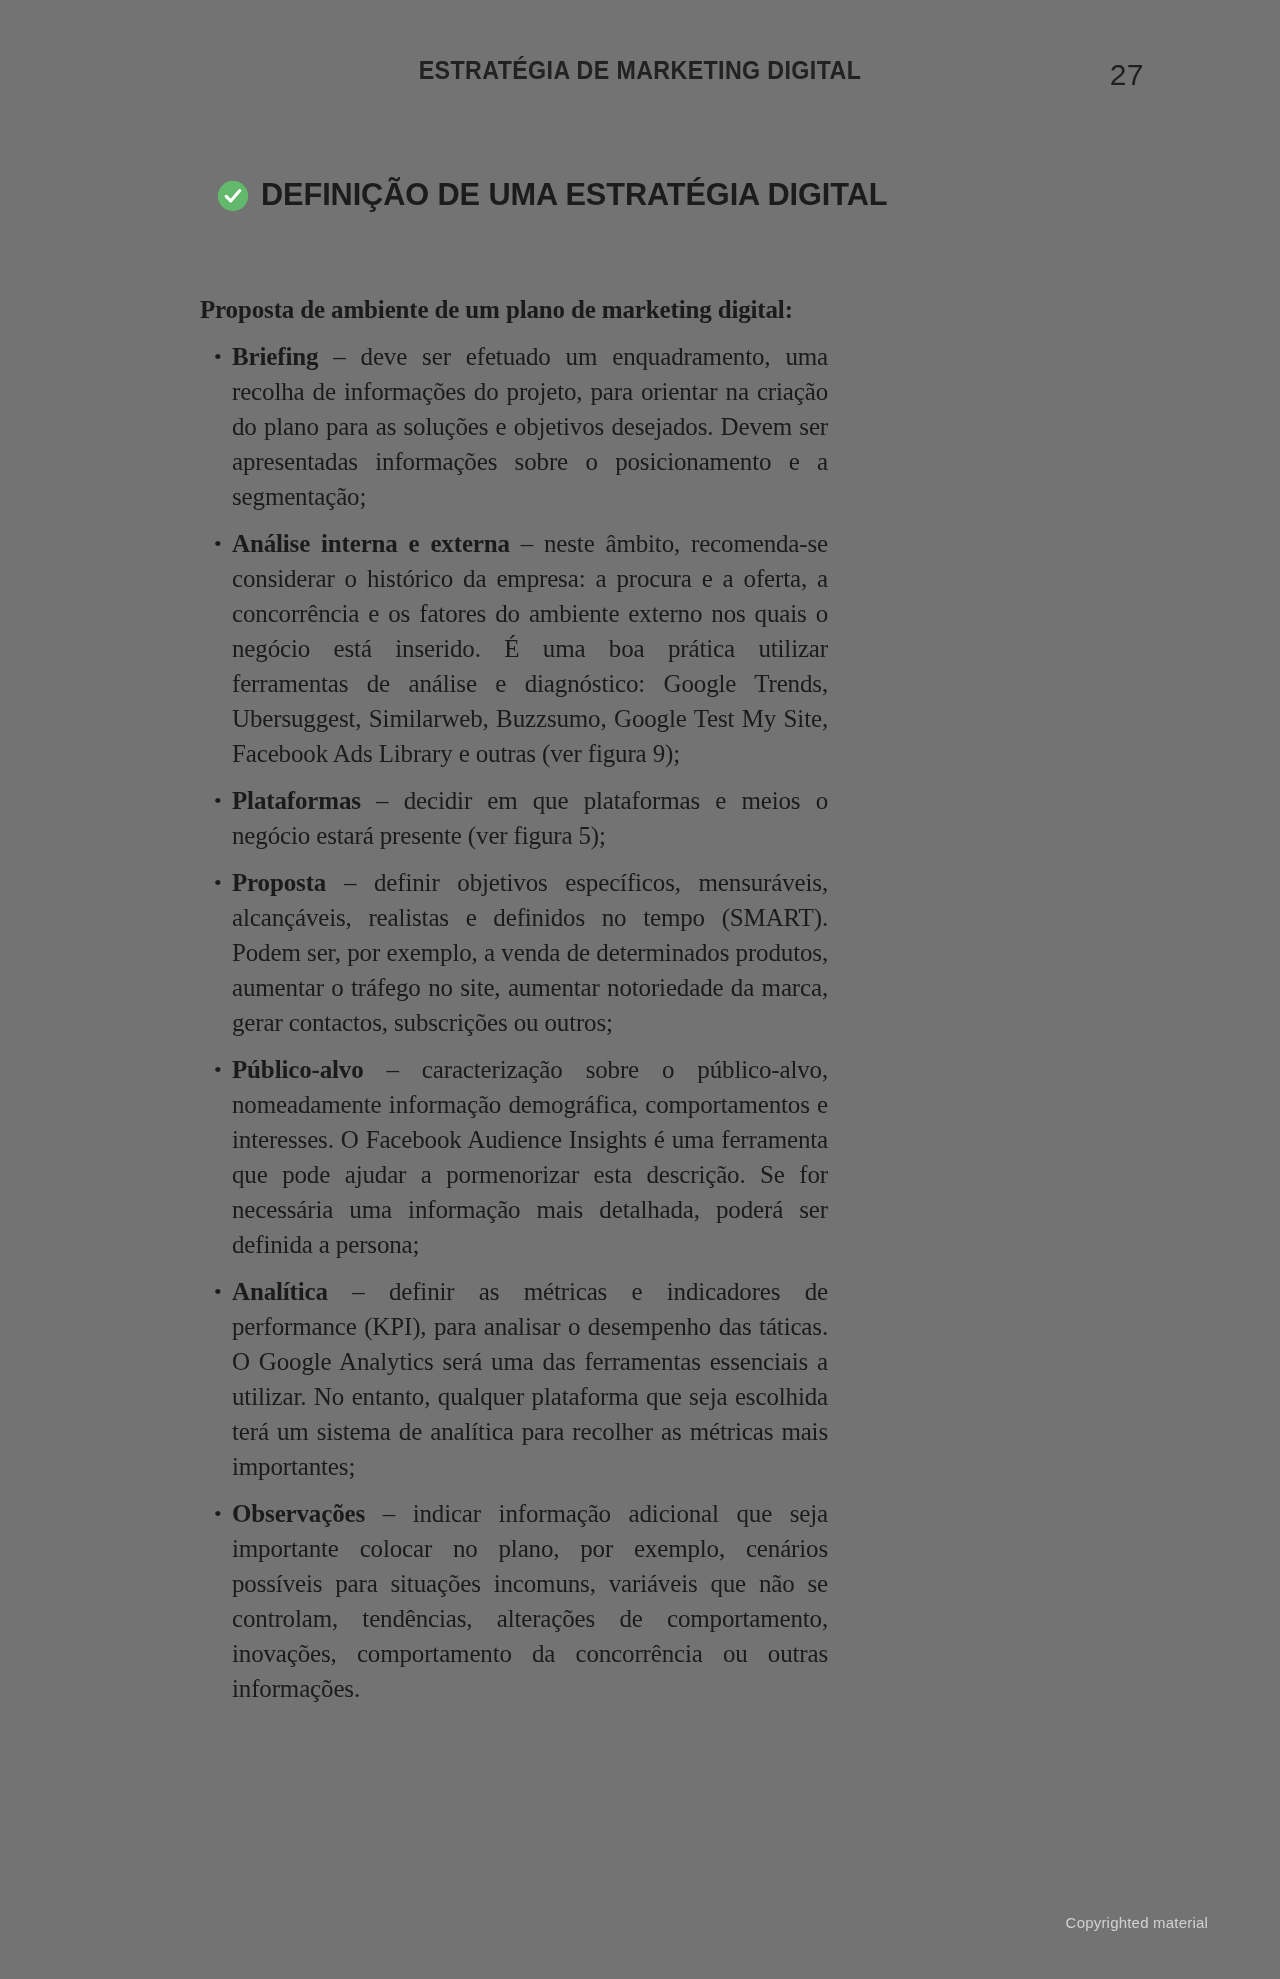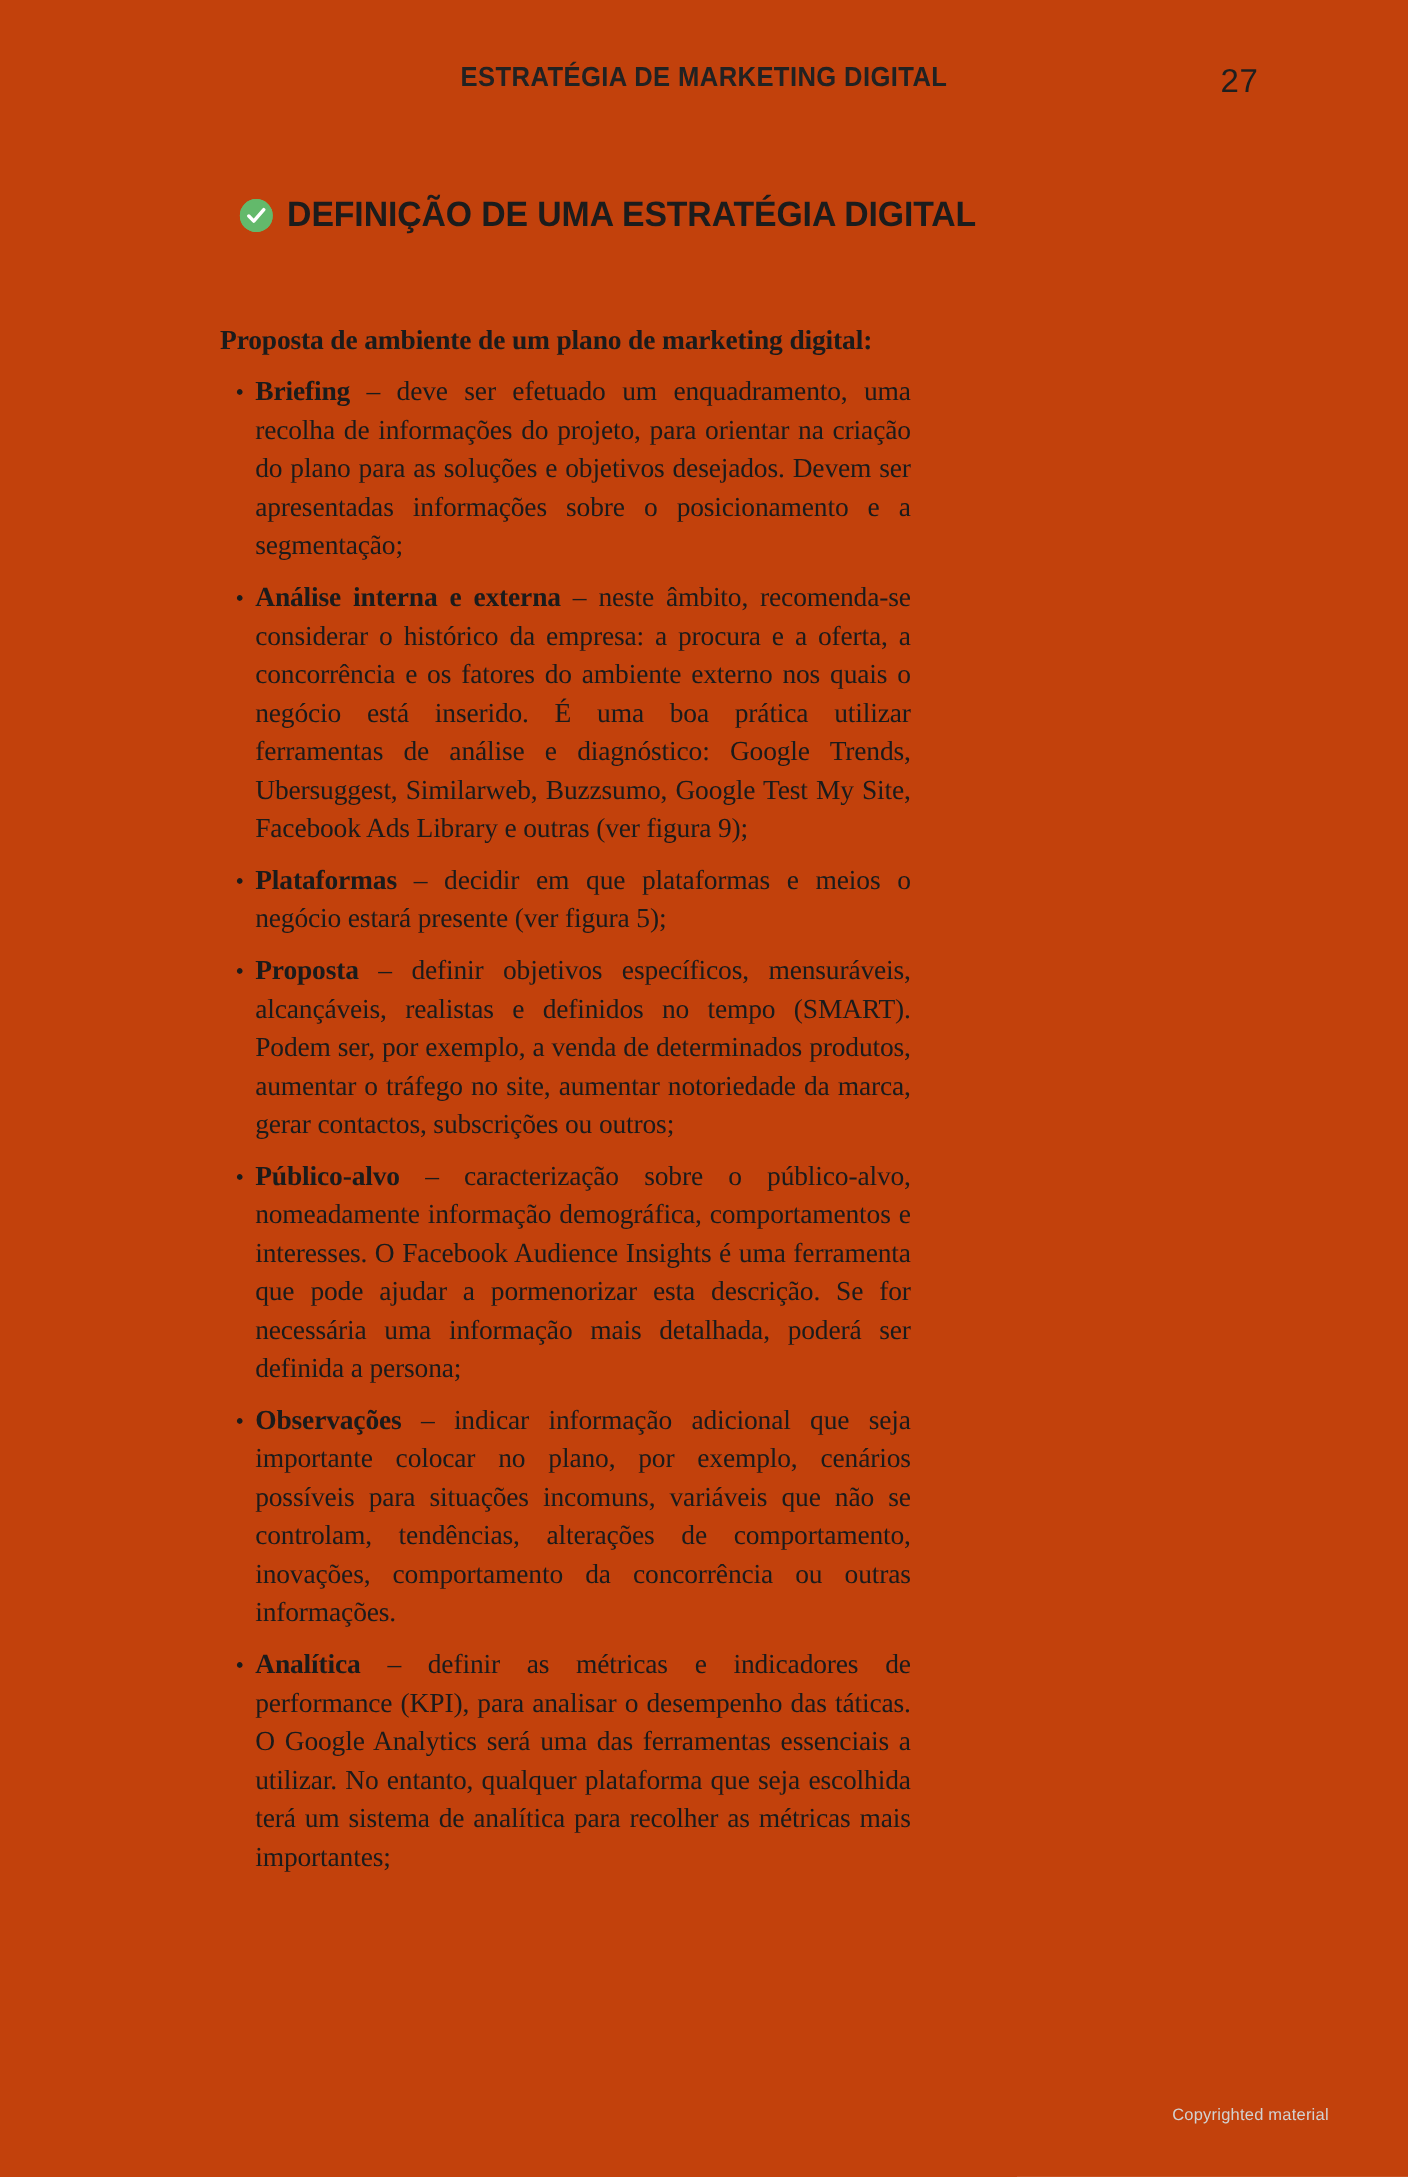--- a/index.html
+++ b/index.html
@@ -14,21 +14,21 @@
     position: relative;
     overflow: hidden;
     font-family: "Liberation Serif", "DejaVu Serif", serif;
     color: #1b1b1b;
     -webkit-font-smoothing: antialiased;
   }
 
   .page {
     position: absolute;
     inset: 0;
-    background: #c2410c;
+    background: #737373;
   }
 
   
   .running-head {
     position: absolute;
     left: 0;
     right: 0;
     top: 56px;
     height: 40px;
   }
@@ -190,22 +190,22 @@
 
     <div class="list-wrap">
       <p class="list-title">Proposta de ambiente de um plano de marketing digital:</p>
 
       <ul class="bullets" id="bullet-list">
           <li><span class="term">Briefing</span><span class="li-text"> – deve ser efetuado um enquadramento, uma recolha de informações do projeto, para orientar na criação do plano para as soluções e objetivos desejados. Devem ser apresentadas informações sobre o posicionamento e a segmentação;</span></li>
           <li><span class="term">Análise interna e externa</span><span class="li-text"> – neste âmbito, recomenda-se considerar o histórico da empresa: a procura e a oferta, a concorrência e os fatores do ambiente externo nos quais o negócio está inserido. É uma boa prática utilizar ferramentas de análise e diagnóstico: Google Trends, Ubersuggest, Similarweb, Buzzsumo, Google Test My Site, Facebook Ads Library e outras (ver figura 9);</span></li>
           <li><span class="term">Plataformas</span><span class="li-text"> – decidir em que plataformas e meios o negócio estará presente (ver figura 5);</span></li>
           <li><span class="term">Proposta</span><span class="li-text"> – definir objetivos específicos, mensuráveis, alcançáveis, realistas e definidos no tempo (SMART). Podem ser, por exemplo, a venda de determinados produtos, aumentar o tráfego no site, aumentar notoriedade da marca, gerar contactos, subscrições ou outros;</span></li>
           <li><span class="term">Público-alvo</span><span class="li-text"> – caracterização sobre o público-alvo, nomeadamente informação demográfica, comportamentos e interesses. O Facebook Audience Insights é uma ferramenta que pode ajudar a pormenorizar esta descrição. Se for necessária uma informação mais detalhada, poderá ser definida a persona;</span></li>
+          <li><span class="term">Analítica</span><span class="li-text"> – definir as métricas e indicadores de performance (KPI), para analisar o desempenho das táticas. O Google Analytics será uma das ferramentas essenciais a utilizar. No entanto, qualquer plataforma que seja escolhida terá um sistema de analítica para recolher as métricas mais importantes;</span></li>
           <li><span class="term">Observações</span><span class="li-text"> – indicar informação adicional que seja importante colocar no plano, por exemplo, cenários possíveis para situações incomuns, variáveis que não se controlam, tendências, alterações de comportamento, inovações, comportamento da concorrência ou outras informações.</span></li>
-          <li><span class="term">Analítica</span><span class="li-text"> – definir as métricas e indicadores de performance (KPI), para analisar o desempenho das táticas. O Google Analytics será uma das ferramentas essenciais a utilizar. No entanto, qualquer plataforma que seja escolhida terá um sistema de analítica para recolher as métricas mais importantes;</span></li>
         </ul>
     </div>
 
   </div>
 
   <div class="watermark">Copyrighted material</div>
 
 </div>
 
 </body></html>

